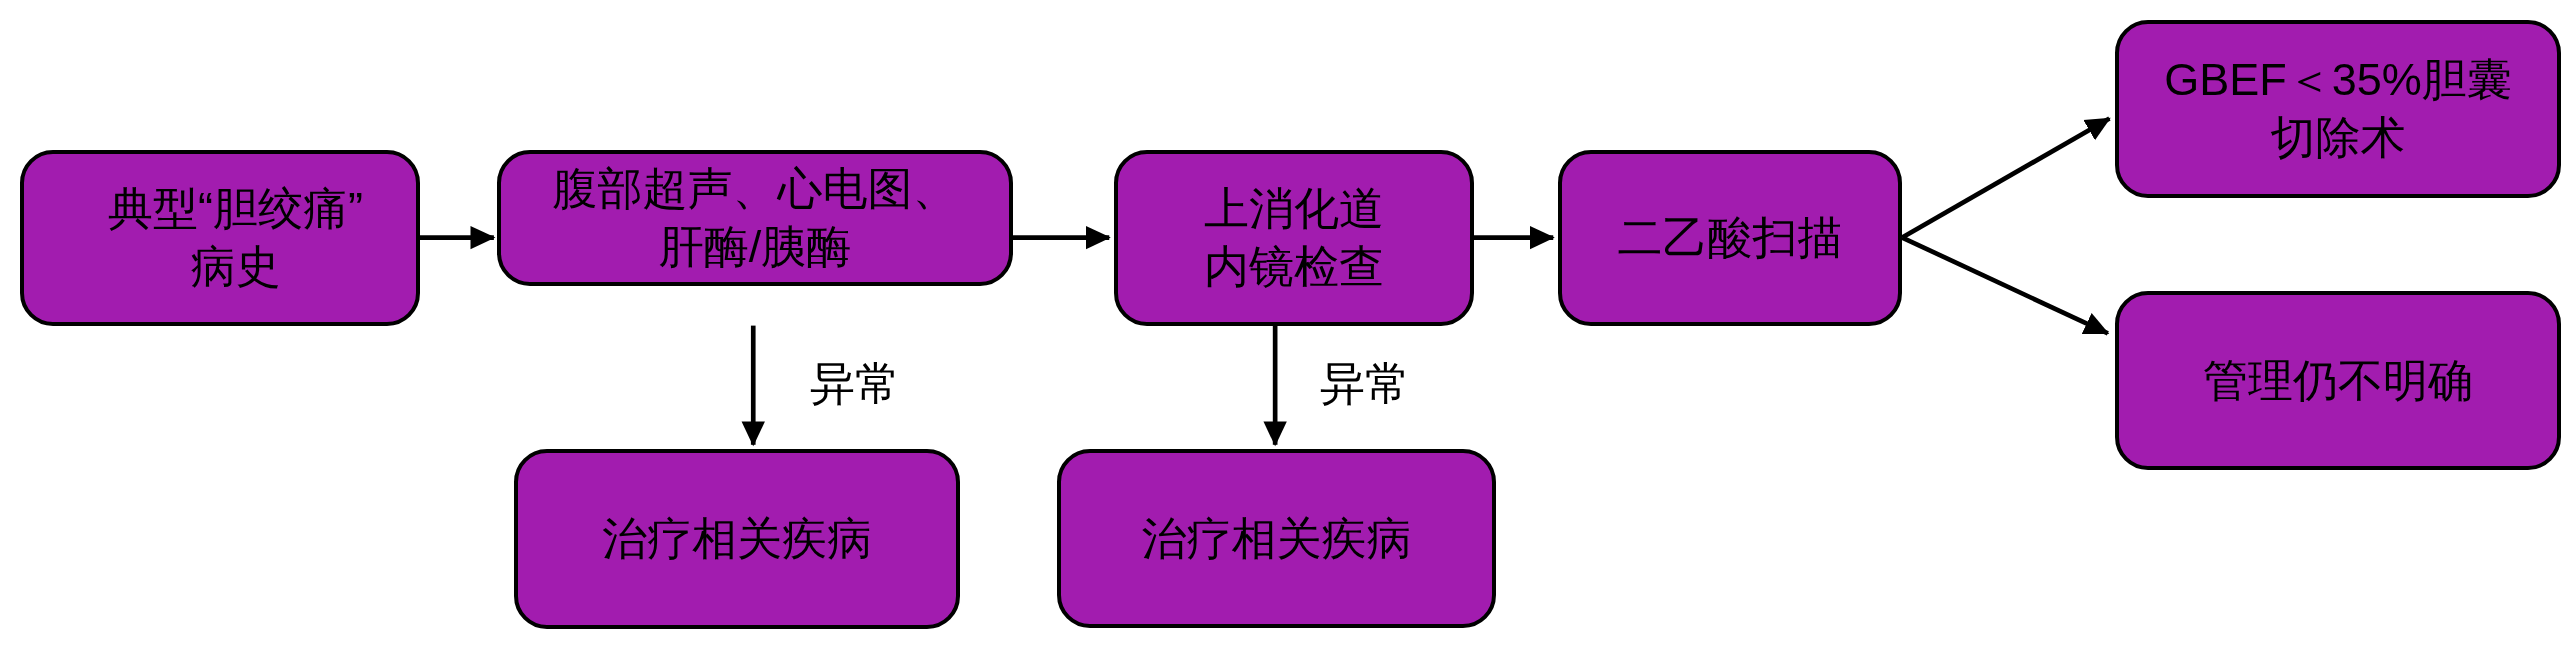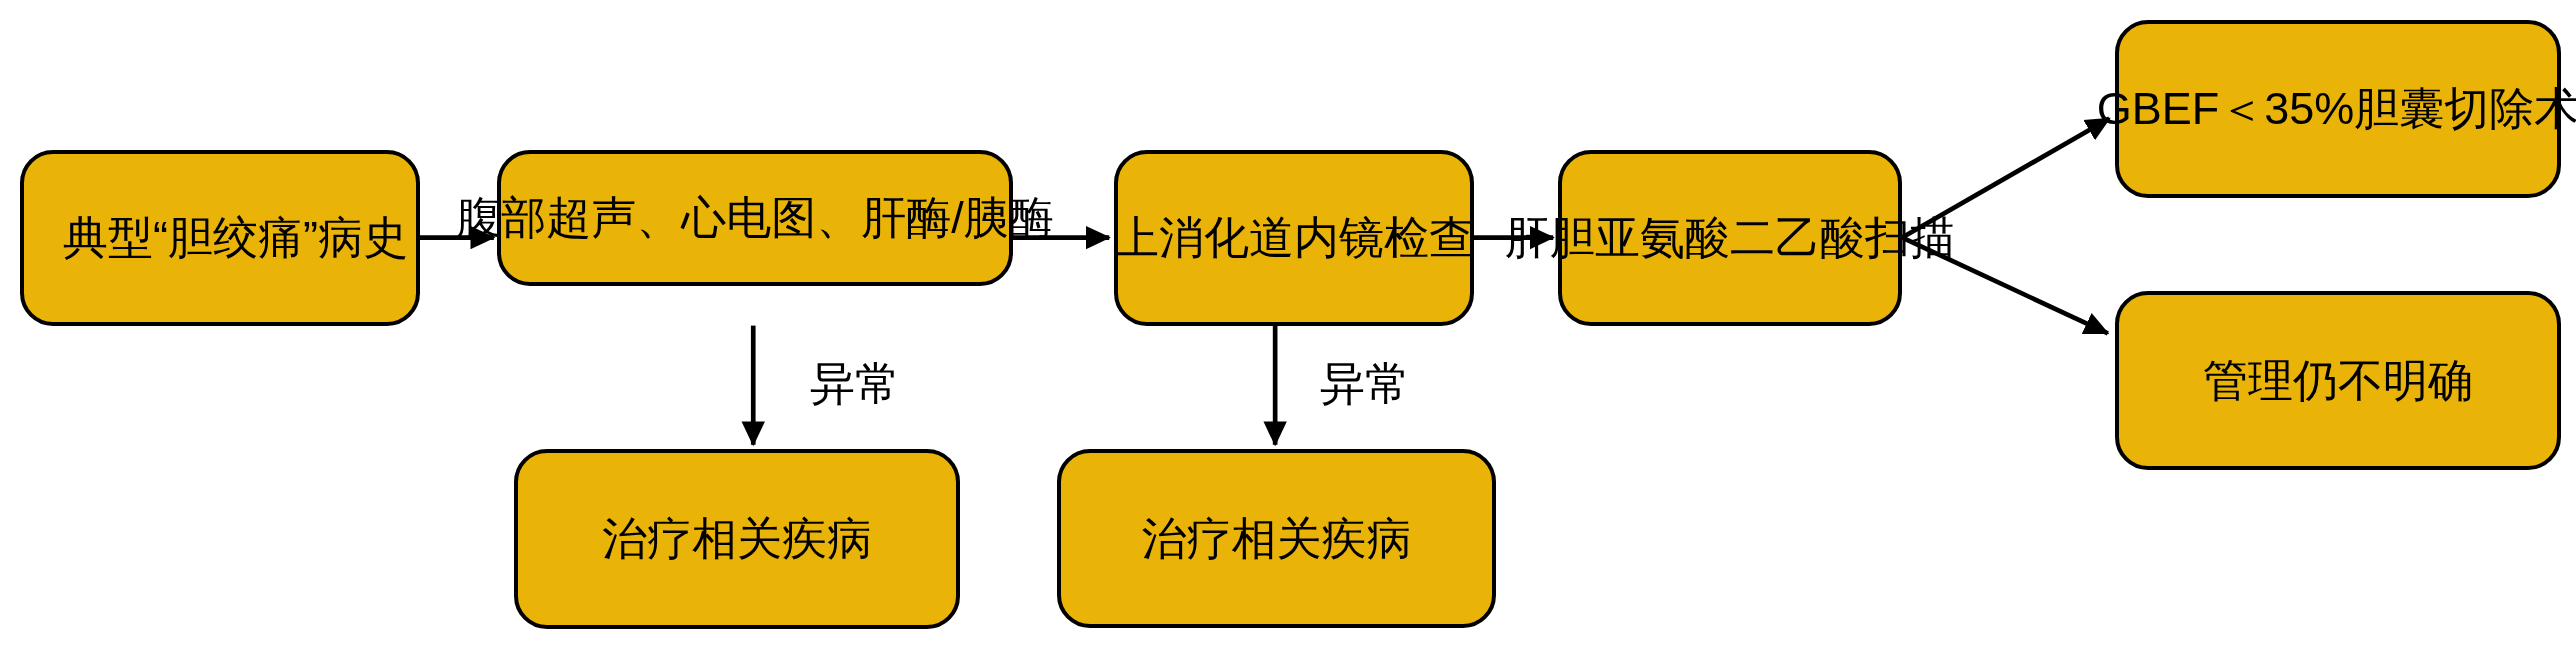--- a/index.html
+++ b/index.html
@@ -22,23 +22,23 @@
     top: 0;
     width: 2576px;
     height: 652px;
     display: block;
   }
   .node {
     position: absolute;
     box-sizing: border-box;
     border: 4.7px solid #000000;
     border-radius: 33px;
-    background: #eab308;
+    background: #a21caf;
     display: flex;
-    flex-direction: row;
+    flex-direction: column;
     align-items: center;
     justify-content: center;
     text-align: center;
     font-size: 45px;
     line-height: 1.28;
     white-space: nowrap;
   }
   .node span {
     display: block;
   }
@@ -78,21 +78,20 @@
     <span>腹部超声、心电图、</span>
     <span>肝酶/胰酶</span>
   </div>
 
   <div class="node" style="left:1114px; top:150px; width:360px; height:176px;">
     <span>上消化道</span>
     <span>内镜检查</span>
   </div>
 
   <div class="node" style="left:1558px; top:150px; width:344px; height:176px;">
-    <span>肝胆亚氨酸</span>
     <span>二乙酸扫描</span>
   </div>
 
   <div class="node" style="left:2115px; top:19.5px; width:446px; height:178px;">
     <span>GBEF＜35%胆囊</span>
     <span>切除术</span>
   </div>
 
   <div class="node" style="left:2115px; top:291px; width:446px; height:179px;">
     <span>管理仍不明确</span>

